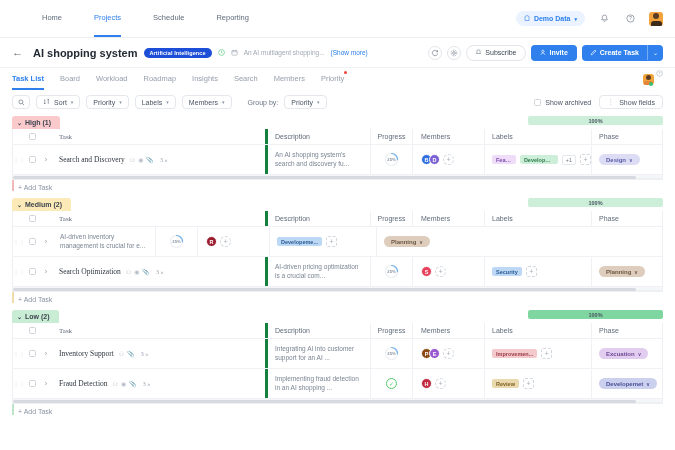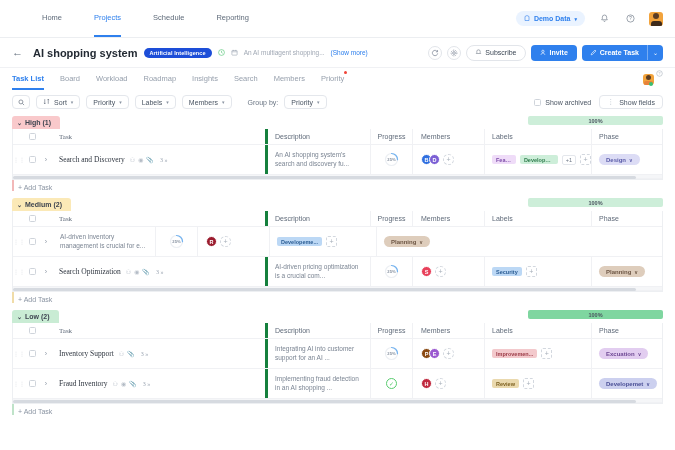--- a/index.html
+++ b/index.html
@@ -649,21 +649,21 @@
         </div>
       </div>
 
       <div class="task-row">
         <div class="c-drag">⋮⋮</div>
         <div class="c-chk">
             <span class="chk-cell"></span>
           </div>
         <div class="c-exp">›</div>
         <div class="c-task">
-          <span class="task-name">Fraud Inventory</span>
+          <span class="task-name">Fraud Detection</span>
           <span class="task-icons">
             <span>⚇</span>
             <span>◉</span>
             <span>📎</span>
             <span class="sub-count">3 »</span>
           </span>
         </div>
         <div class="c-desc">
           <span class="desc-text">Implementing fraud detection in an AI shopping ...</span>
         </div>

